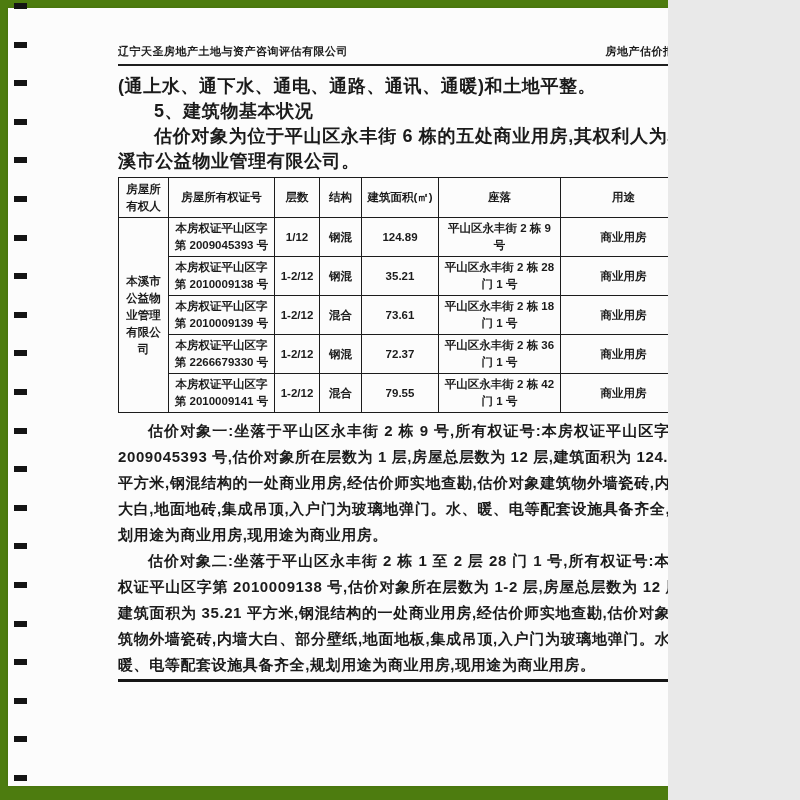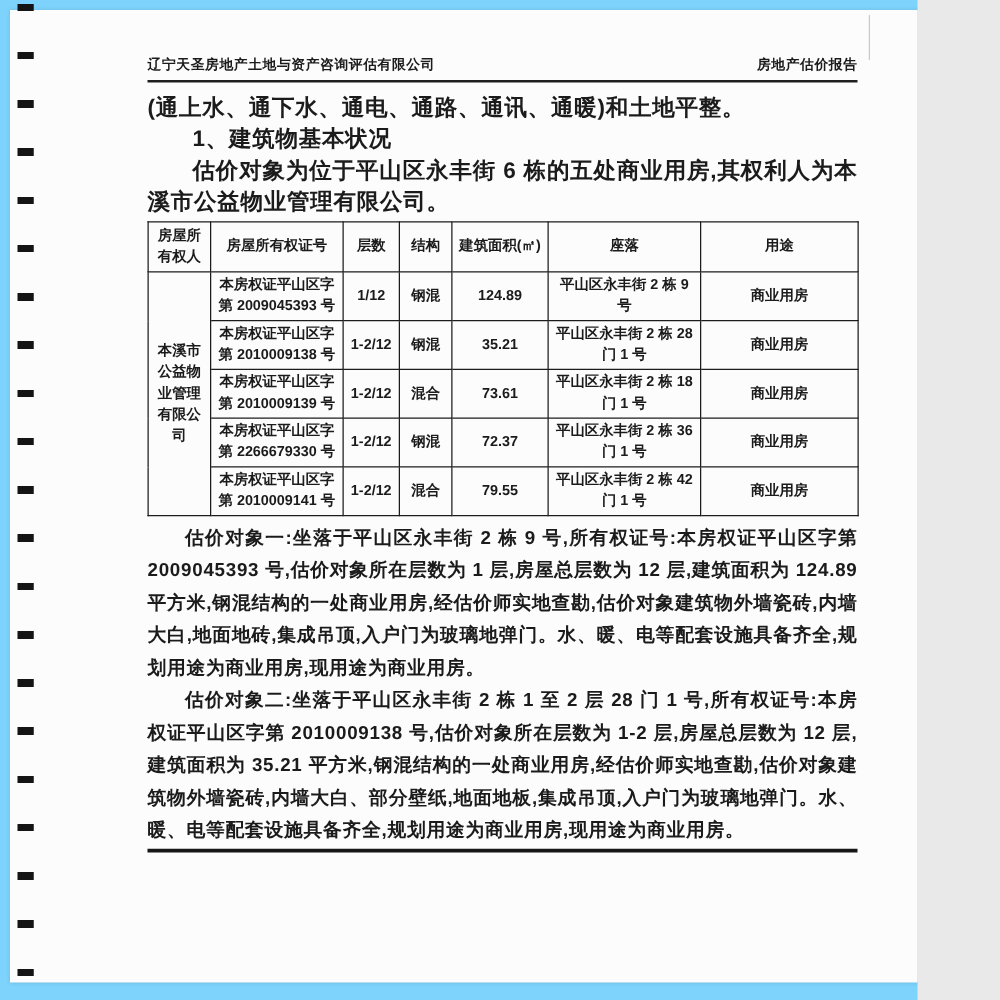--- a/index.html
+++ b/index.html
@@ -1,19 +1,19 @@
 <!DOCTYPE html>
 <html><head>
 <meta charset="utf-8">
 <style>
   * { box-sizing: border-box; }
   html,body { margin:0; padding:0; background:#e9e9e9; }
   .scan {
-    position:relative; width:734px; height:800px;
-    background:#7dd3fc; overflow:hidden;
+    position:relative; width:668px; height:800px;
+    background:#4d7c0f; overflow:hidden;
     font-family:"Liberation Sans", sans-serif;
     color:#1b1b1b;
   }
   .page {
     position:absolute; left:8px; top:8px; width:784px; height:778px;
     background:#fcfcfc; box-shadow:0 0 3px rgba(0,0,0,0.12);
   }
   .binding-marks {
     position:absolute; left:14px; top:3px; width:13px; height:780px;
     background:repeating-linear-gradient(to bottom, #141414 0 6px, transparent 6px 38.6px);
@@ -71,21 +71,21 @@
   <div class="content">
 
     <div class="doc-header">
       <span>辽宁天圣房地产土地与资产咨询评估有限公司</span>
       <span>房地产估价报告</span>
     </div>
     <div class="header-rule"></div>
 
     <div class="intro">
       <p>(通上水、通下水、通电、通路、通讯、通暖)和土地平整。</p>
-      <p class="indent">1、建筑物基本状况</p>
+      <p class="indent">5、建筑物基本状况</p>
       <p class="indent justify">估价对象为位于平山区永丰街 6 栋的五处商业用房,其权利人为本溪市公益物业管理有限公司。</p>
     </div>
 
     <table class="prop-table">
       <colgroup>
         <col style="width:50px">
           <col style="width:106px">
           <col style="width:45px">
         <col style="width:42px">
           <col style="width:77px">

